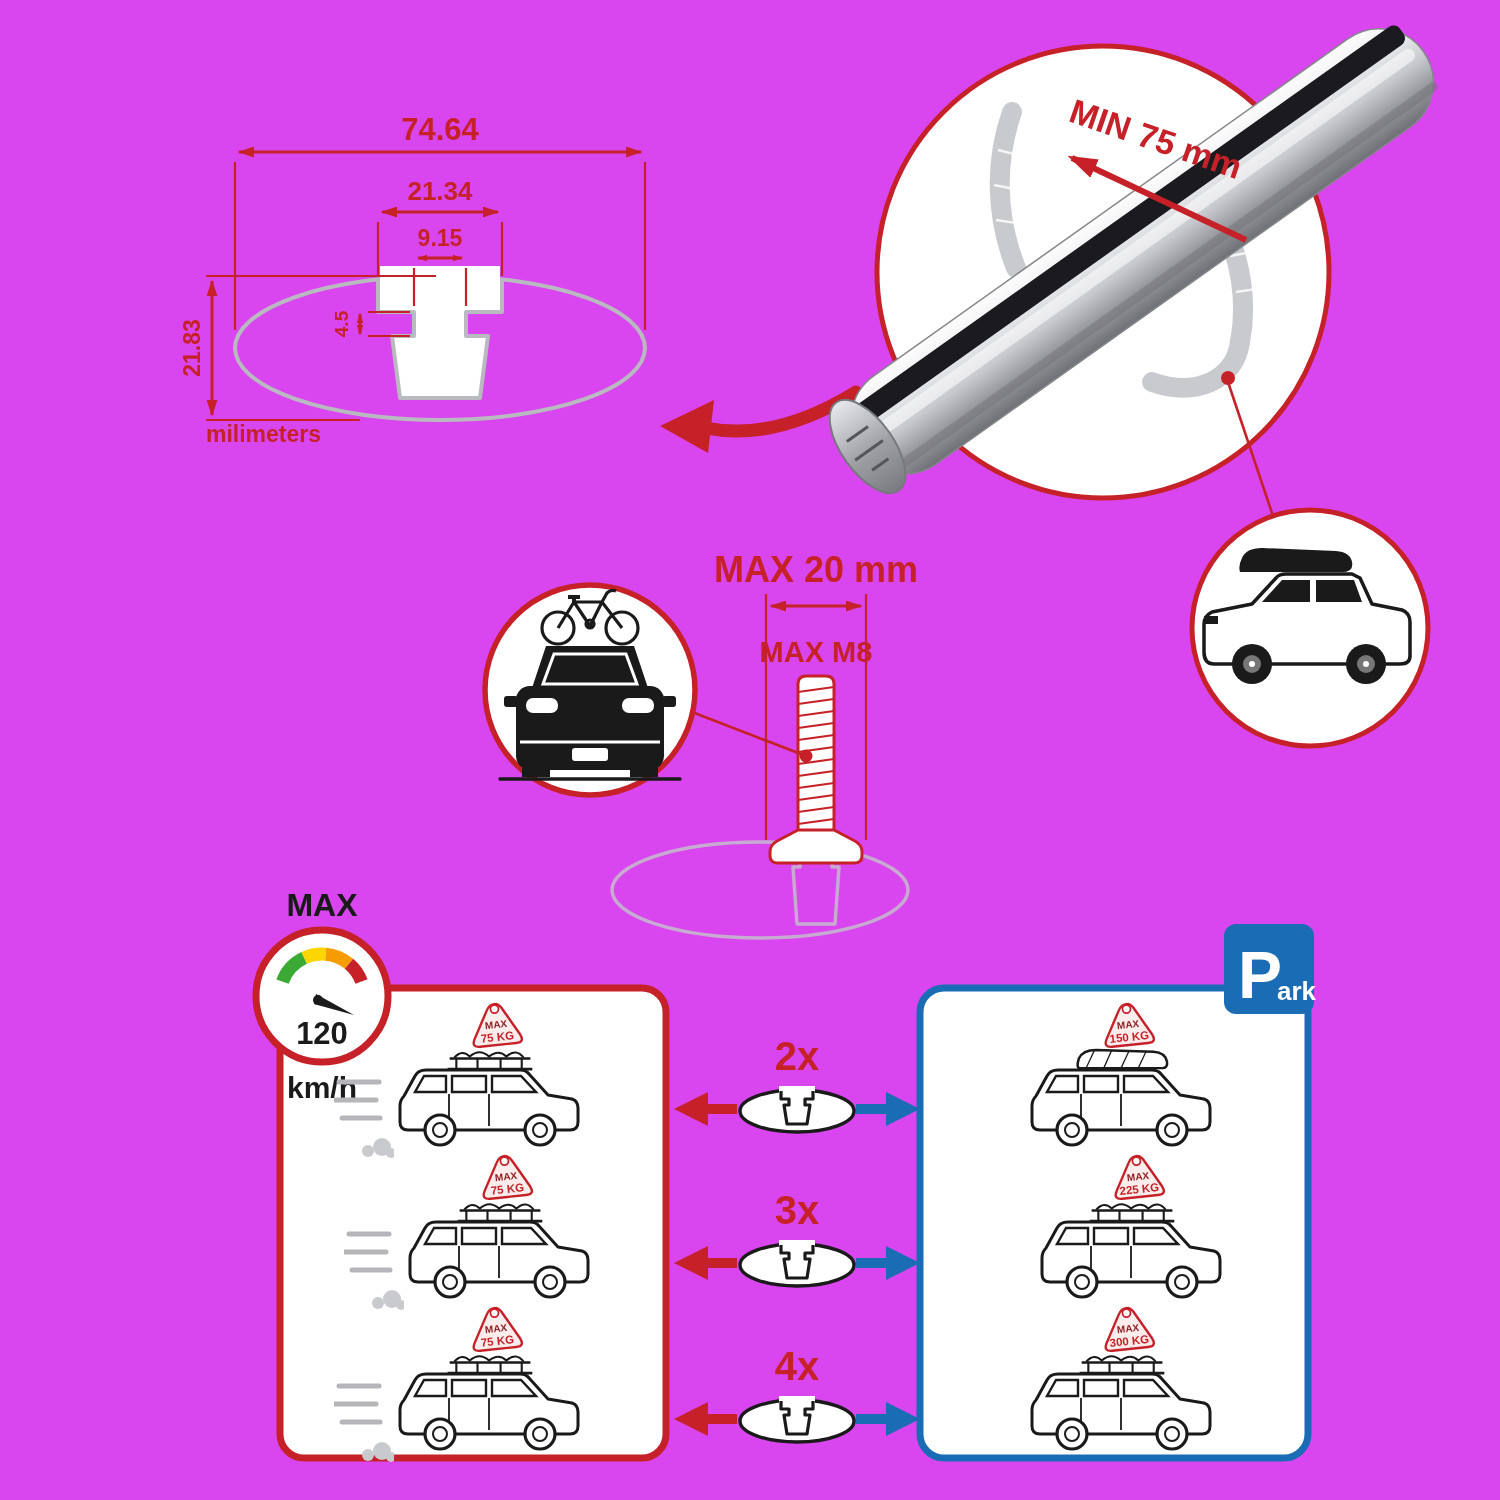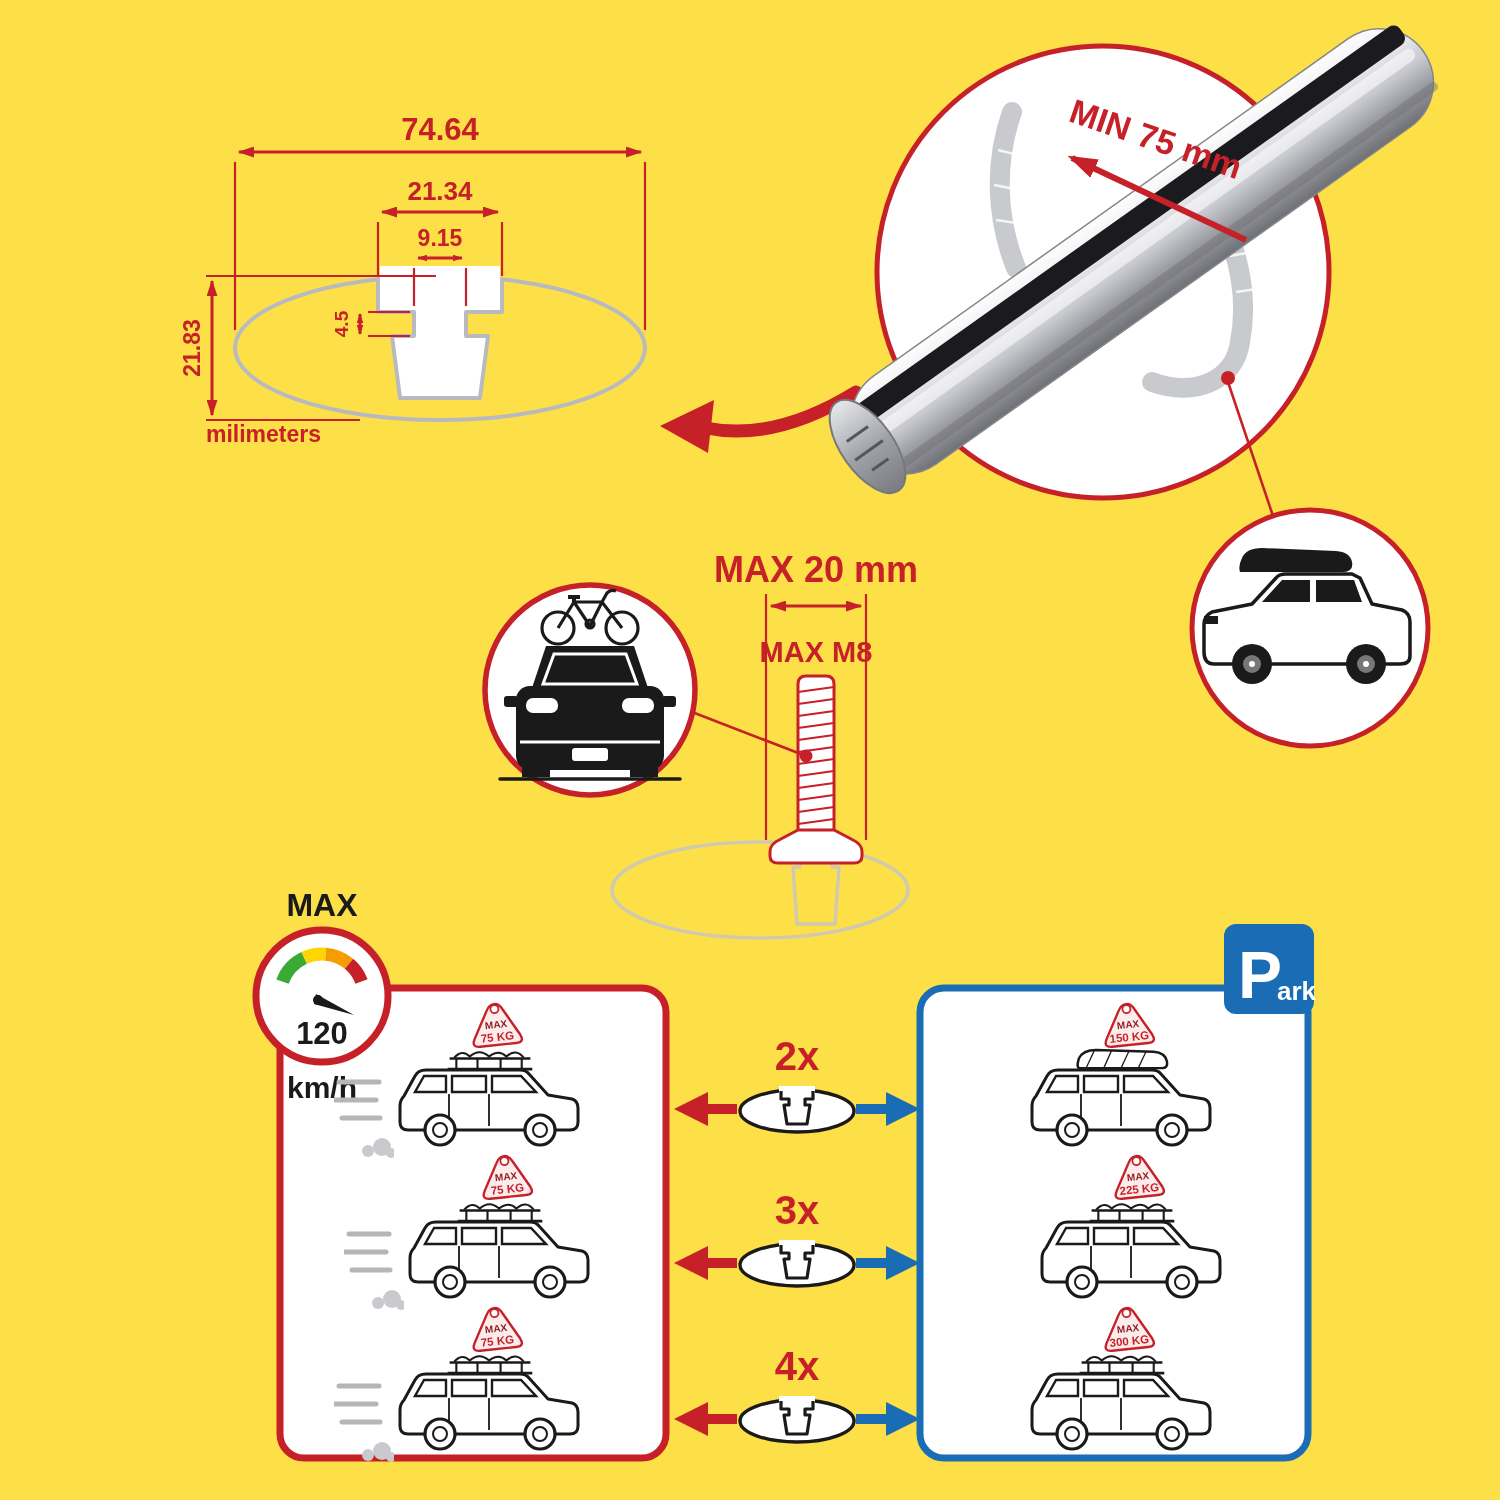--- a/index.html
+++ b/index.html
@@ -1,17 +1,17 @@
 <!DOCTYPE html>
 <html><head>
 <meta charset="utf-8">
 <style>
   *{box-sizing:border-box}
   html,body{margin:0;padding:0;background:#ffffff}
-  .stage{position:relative;width:1500px;height:1500px;background:#fde047;overflow:hidden}
+  .stage{position:relative;width:1500px;height:1500px;background:#d946ef;overflow:hidden}
   svg{display:block}
   text{font-family:"Liberation Sans","DejaVu Sans",sans-serif}
   .red-txt{fill:#c62128;font-weight:700}
   .blk-txt{fill:#1a1a1a;font-weight:700}
   .white-txt{fill:#ffffff;font-weight:700}
   .sign-max{fill:#8e1b1f;font-weight:700}
   .sign-load{fill:#c62128;font-weight:700}
   .dim-line{stroke:#c62128;stroke-width:3;fill:none}
   .ext-line{stroke:#c62128;stroke-width:2.2;fill:none}
   .gray-prof{stroke:#c3c4c9;stroke-width:3.5;fill:none}

